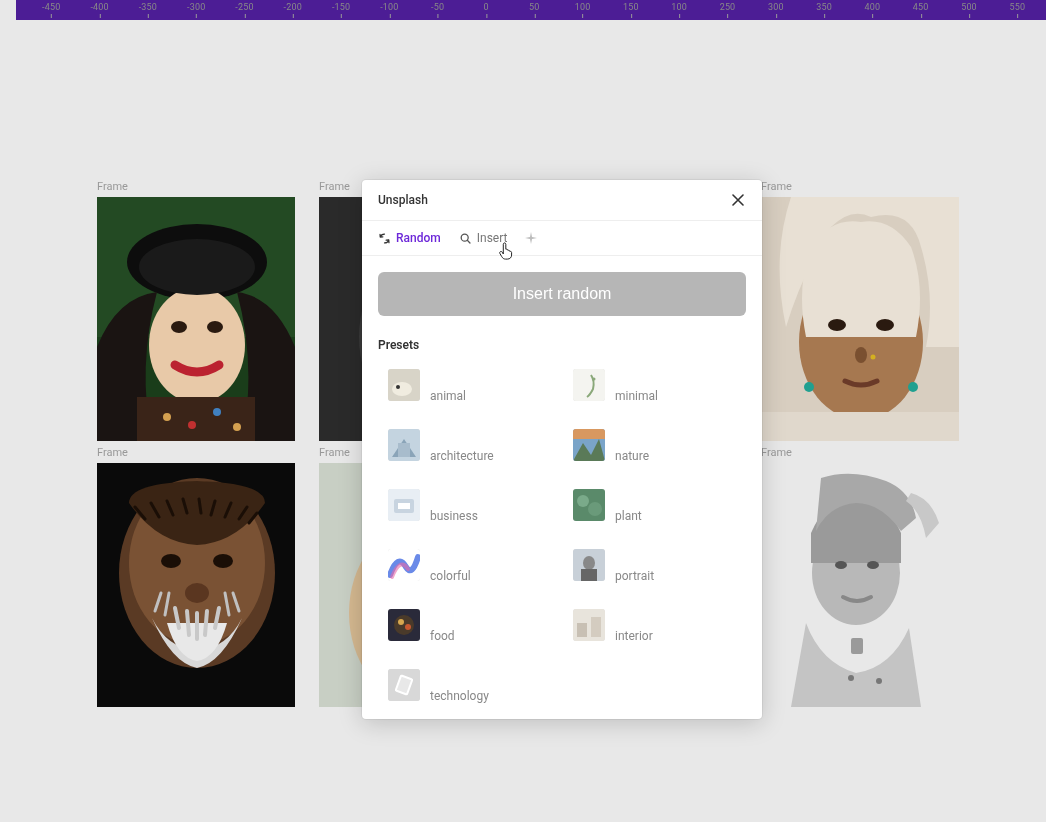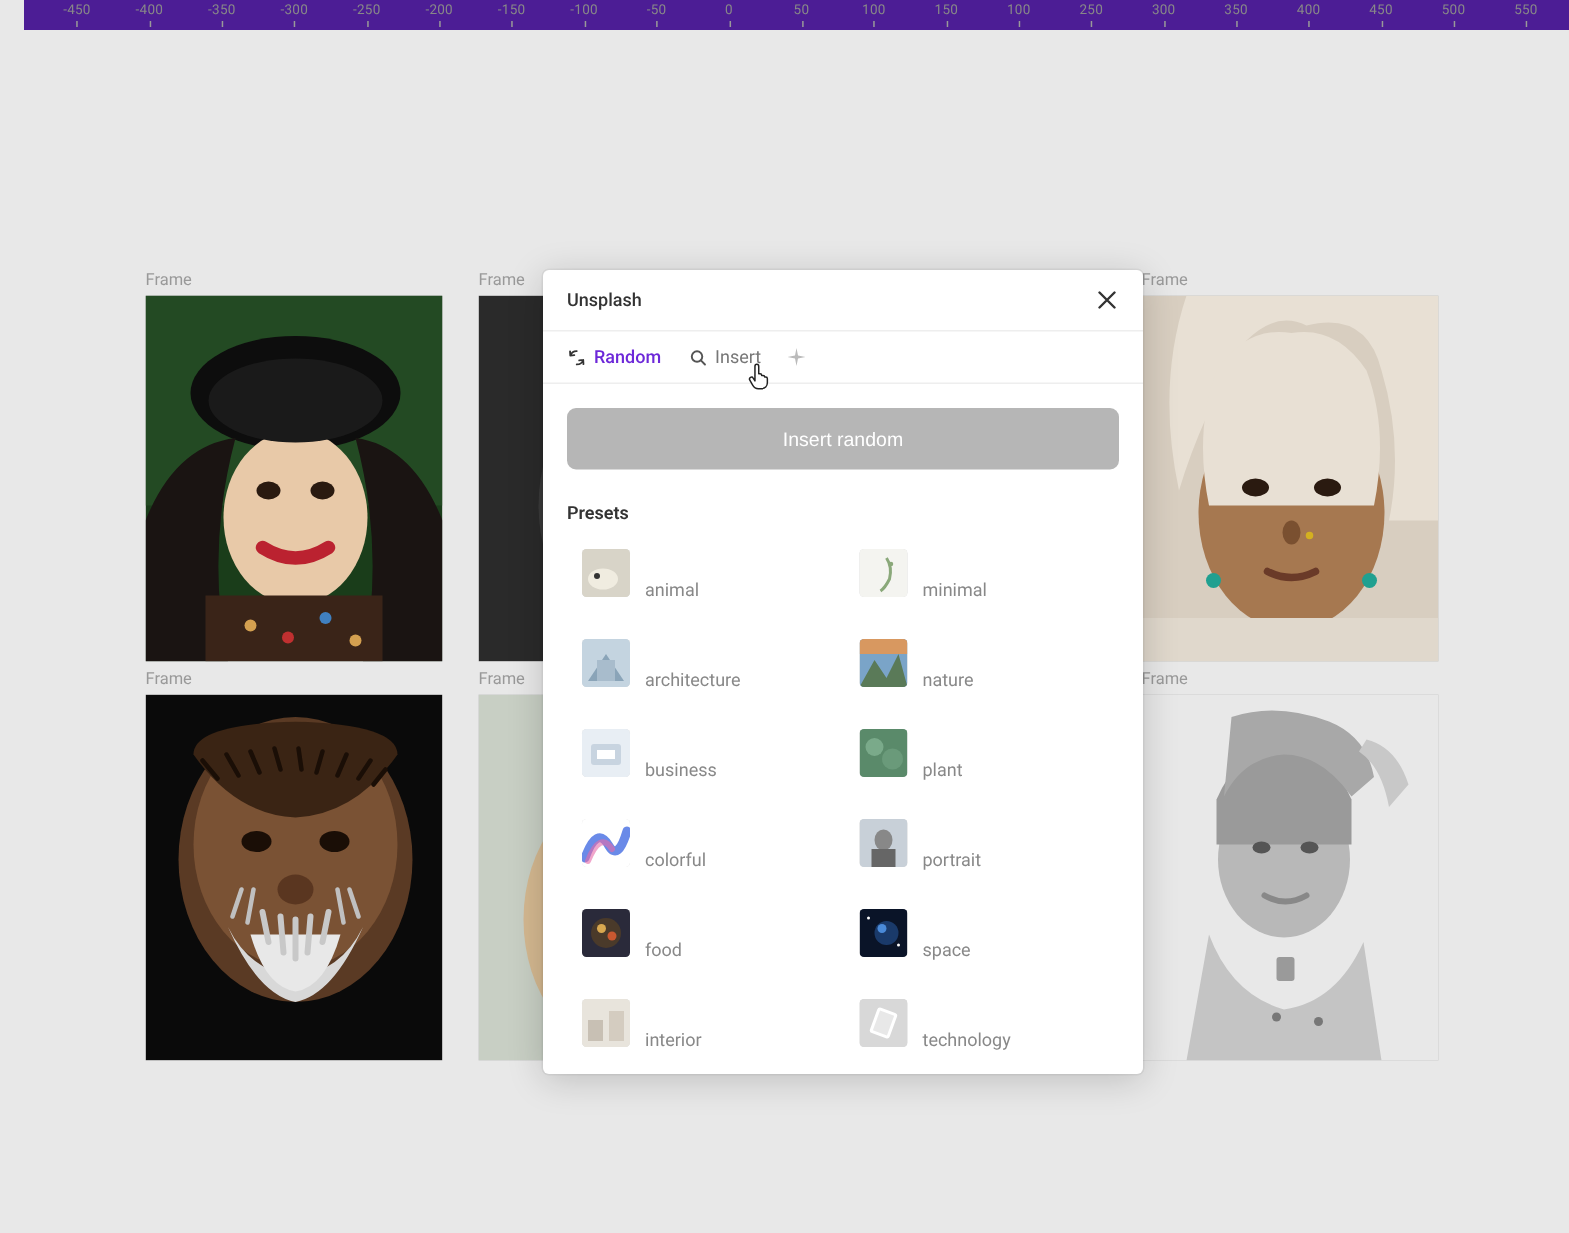--- a/index.html
+++ b/index.html
@@ -129,21 +129,21 @@
   .modal-body {
     padding: 16px;
   }
   .insert-btn {
     width: 100%;
     background: #b6b6b6;
     color: #fff;
     border: none;
     border-radius: 6px;
     padding: 13px 0;
-    font-size: 13px;
+    font-size: 16px;
     font-weight: 500;
     cursor: pointer;
   }
   .presets-title {
     font-size: 12px;
     font-weight: 600;
     color: #333;
     margin: 22px 0 14px 0;
   }
   .presets-grid {
@@ -430,32 +430,20 @@
               <circle cx="16" cy="16" r="10" fill="#4a3a2a"></circle>
               <circle cx="13" cy="13" r="3" fill="#d8a850"></circle>
               <circle cx="20" cy="18" r="3" fill="#c85830"></circle>
             </svg>
           </div>
           <span class="preset-label">food</span>
         </div>
         <div class="preset">
           <div class="preset-thumb">
             <svg viewBox="0 0 32 32">
-              <rect width="32" height="32" fill="#0a1428"></rect>
-              <circle cx="18" cy="16" r="8" fill="#1a3a6a"></circle>
-              <circle cx="15" cy="13" r="3" fill="#4a8ad8"></circle>
-              <circle cx="6" cy="6" r="1" fill="#fff"></circle>
-              <circle cx="26" cy="24" r="1" fill="#fff"></circle>
-            </svg>
-          </div>
-          <span class="preset-label">space</span>
-        </div>
-        <div class="preset">
-          <div class="preset-thumb">
-            <svg viewBox="0 0 32 32">
               <rect width="32" height="32" fill="#e8e4dc"></rect>
               <rect x="4" y="14" width="10" height="14" fill="#c8c0b4"></rect>
               <rect x="18" y="8" width="10" height="20" fill="#d4ccc0"></rect>
             </svg>
           </div>
           <span class="preset-label">interior</span>
         </div>
         <div class="preset">
           <div class="preset-thumb">
             <svg viewBox="0 0 32 32">

